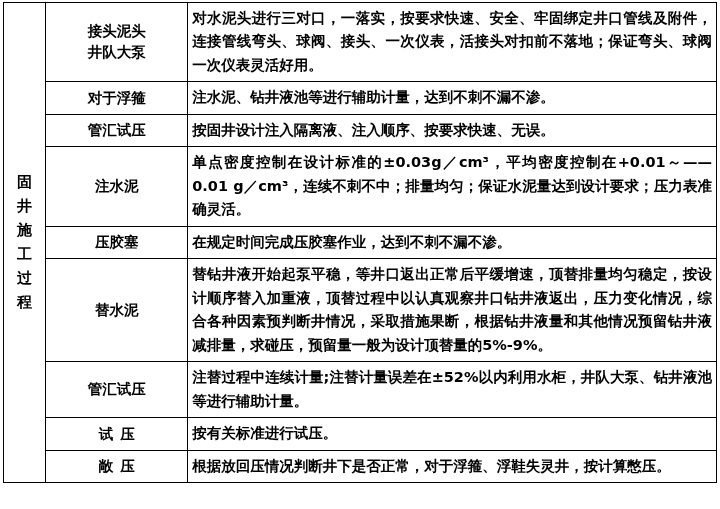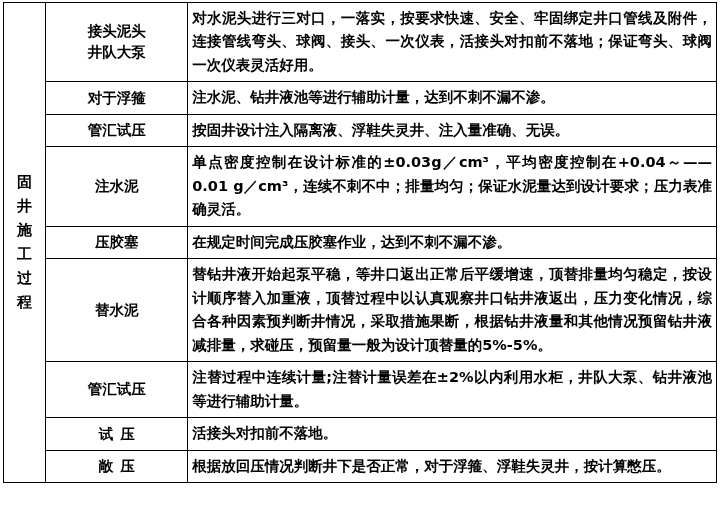--- a/index.html
+++ b/index.html
@@ -112,61 +112,61 @@
         </td>
         <td class="desc-cell">
           <p>注水泥、钻井液池等进行辅助计量，达到不刺不漏不渗。</p>
         </td>
       </tr>
       <tr>
         <td class="item-cell">
           <div>管汇试压</div>
         </td>
         <td class="desc-cell">
-          <p>按固井设计注入隔离液、浮鞋失灵井、注入量准确、无误。</p>
+          <p>按固井设计注入隔离液、注入顺序、按要求快速、无误。</p>
         </td>
       </tr>
       <tr>
         <td class="item-cell">
           <div>注水泥</div>
         </td>
         <td class="desc-cell">
-          <p>单点密度控制在设计标准的±0.03g／cm³，平均密度控制在+0.04～——0.01 g／cm³，连续不刺不中；排量均匀；保证水泥量达到设计要求；压力表准确灵活。</p>
+          <p>单点密度控制在设计标准的±0.03g／cm³，平均密度控制在+0.01～——0.01 g／cm³，连续不刺不中；排量均匀；保证水泥量达到设计要求；压力表准确灵活。</p>
         </td>
       </tr>
       <tr>
         <td class="item-cell">
           <div>压胶塞</div>
         </td>
         <td class="desc-cell">
           <p>在规定时间完成压胶塞作业，达到不刺不漏不渗。</p>
         </td>
       </tr>
       <tr>
         <td class="item-cell">
           <div>替水泥</div>
         </td>
         <td class="desc-cell">
-          <p>替钻井液开始起泵平稳，等井口返出正常后平缓增速，顶替排量均匀稳定，按设计顺序替入加重液，顶替过程中以认真观察井口钻井液返出，压力变化情况，综合各种因素预判断井情况，采取措施果断，根据钻井液量和其他情况预留钻井液减排量，求碰压，预留量一般为设计顶替量的5%-5%。</p>
+          <p>替钻井液开始起泵平稳，等井口返出正常后平缓增速，顶替排量均匀稳定，按设计顺序替入加重液，顶替过程中以认真观察井口钻井液返出，压力变化情况，综合各种因素预判断井情况，采取措施果断，根据钻井液量和其他情况预留钻井液减排量，求碰压，预留量一般为设计顶替量的5%-9%。</p>
         </td>
       </tr>
       <tr>
         <td class="item-cell">
           <div>管汇试压</div>
         </td>
         <td class="desc-cell">
-          <p>注替过程中连续计量;注替计量误差在±2%以内利用水柜，井队大泵、钻井液池等进行辅助计量。</p>
+          <p>注替过程中连续计量;注替计量误差在±52%以内利用水柜，井队大泵、钻井液池等进行辅助计量。</p>
         </td>
       </tr>
       <tr>
         <td class="item-cell">
           <div class="spaced">试压</div>
         </td>
         <td class="desc-cell">
-          <p>活接头对扣前不落地。</p>
+          <p>按有关标准进行试压。</p>
         </td>
       </tr>
       <tr>
         <td class="item-cell">
           <div class="spaced">敞压</div>
         </td>
         <td class="desc-cell">
           <p>根据放回压情况判断井下是否正常，对于浮箍、浮鞋失灵井，按计算憋压。</p>
         </td>
       </tr>

